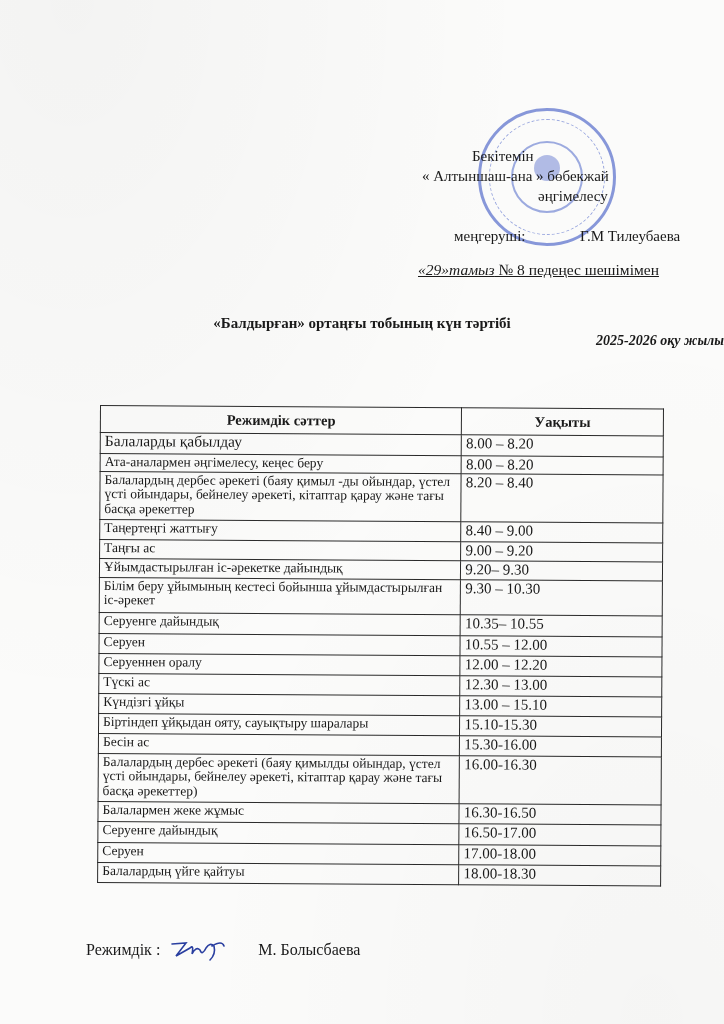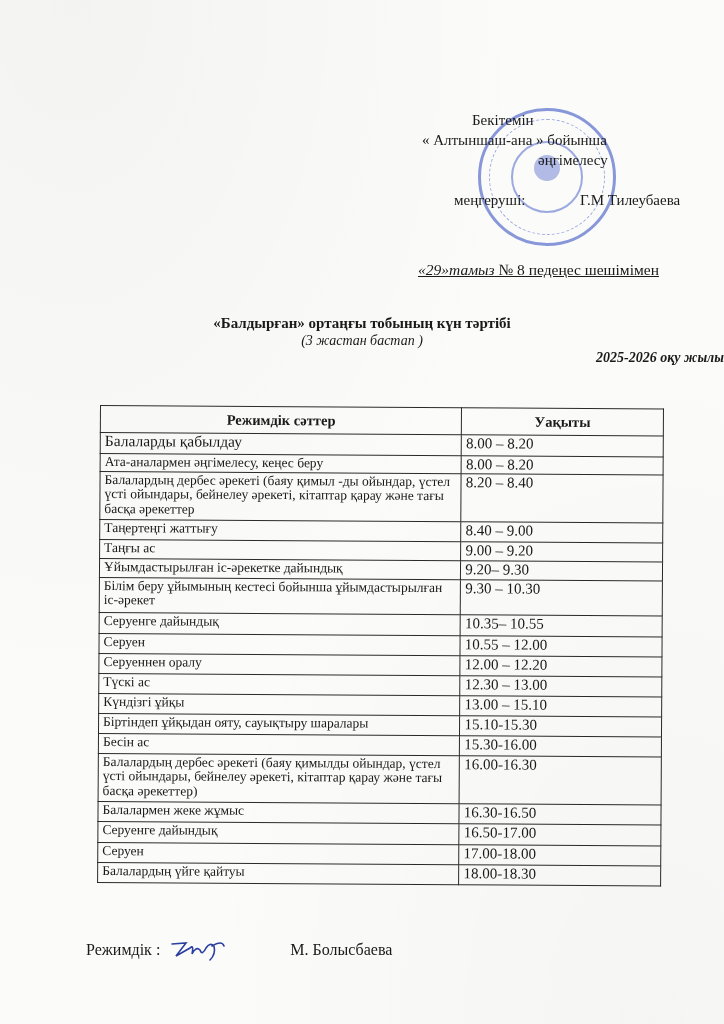--- a/index.html
+++ b/index.html
@@ -10,21 +10,21 @@
     color: #1a1a1a;
   }
   .page-shadow {
     position: absolute; inset: 0;
     background:
       radial-gradient(ellipse at 10% 0%, rgba(0,0,0,0.03), transparent 50%),
       radial-gradient(ellipse at 90% 100%, rgba(0,0,0,0.025), transparent 50%);
     pointer-events: none;
   }
   .approval { position: absolute; left: 410px; top: 110px; width: 300px; font-size: 15px; line-height: 20px; }
-  .approval .line { position: absolute; white-space: nowrap; }
+  .approval .line { position: absolute; white-space: nowrap; margin-top: 36px; }
   .stamp {
     position: absolute; left: 478px; top: 108px; width: 138px; height: 138px;
     border-radius: 50%;
     border: 3px solid rgba(40,70,190,0.55);
     box-sizing: border-box;
   }
   .stamp::before {
     content: ""; position: absolute; inset: 8px; border-radius: 50%;
     border: 1.5px dashed rgba(40,70,190,0.45);
   }
@@ -57,44 +57,43 @@
   }
   table.schedule th { font-weight: bold; font-size: 14.5px; height: 24px; vertical-align: middle; }
   col.c1 { width: 362px; } col.c2 { width: 202px; }
   td.time { font-size: 15px; padding-left: 4px; }
   td.big { font-size: 15.5px; padding-left: 18px; }
 
   .signature { position: absolute; left: 86px; top: 940px; font-size: 16px; white-space: nowrap; }
   .signature .scribble {
     display: inline-block; width: 58px; height: 22px; vertical-align: middle; margin: 0 6px;
   }
-  .signature .name { margin-left: 52px; text-align: right; }
+  .signature .name { margin-left: 20px; text-align: right; }
 </style>
 </head>
 <body>
 
 <div class="page-shadow"></div>
 
 <div class="stamp">
     <div class="sun"></div>
   </div>
 
 <div class="approval">
   <span class="line" style="left:62px;top:0px;">Бекітемін</span>
-  <span class="line" style="left:12px;top:20px;">« Алтыншаш-ана » бойынша</span>
+  <span class="line" style="left:12px;top:20px;">« Алтыншаш-ана » бөбекжай</span>
   <span class="line" style="left:128px;top:40px;">әңгімелесу</span>
   <span class="line" style="left:44px;top:80px;text-align:right;">меңгерушi:</span>
   <span class="line" style="left:170px;top:80px;">Г.М Тилеубаева</span>
 </div>
 
 <div class="decree"><i>«29»тамыз</i><span> № 8 педеңес шешімімен</span></div>
 
 <div class="title-block">
   <div class="title">«Балдырған» ортаңғы тобының күн тәртібі</div>
-  <div class="subtitle">(3 жастан бастап )</div>
   <div class="year">2025-2026 оқу жылы</div>
 </div>
 
 <table class="schedule">
   <colgroup>
       <col class="c1">
       <col class="c2">
     </colgroup>
   <thead>
     <tr>

